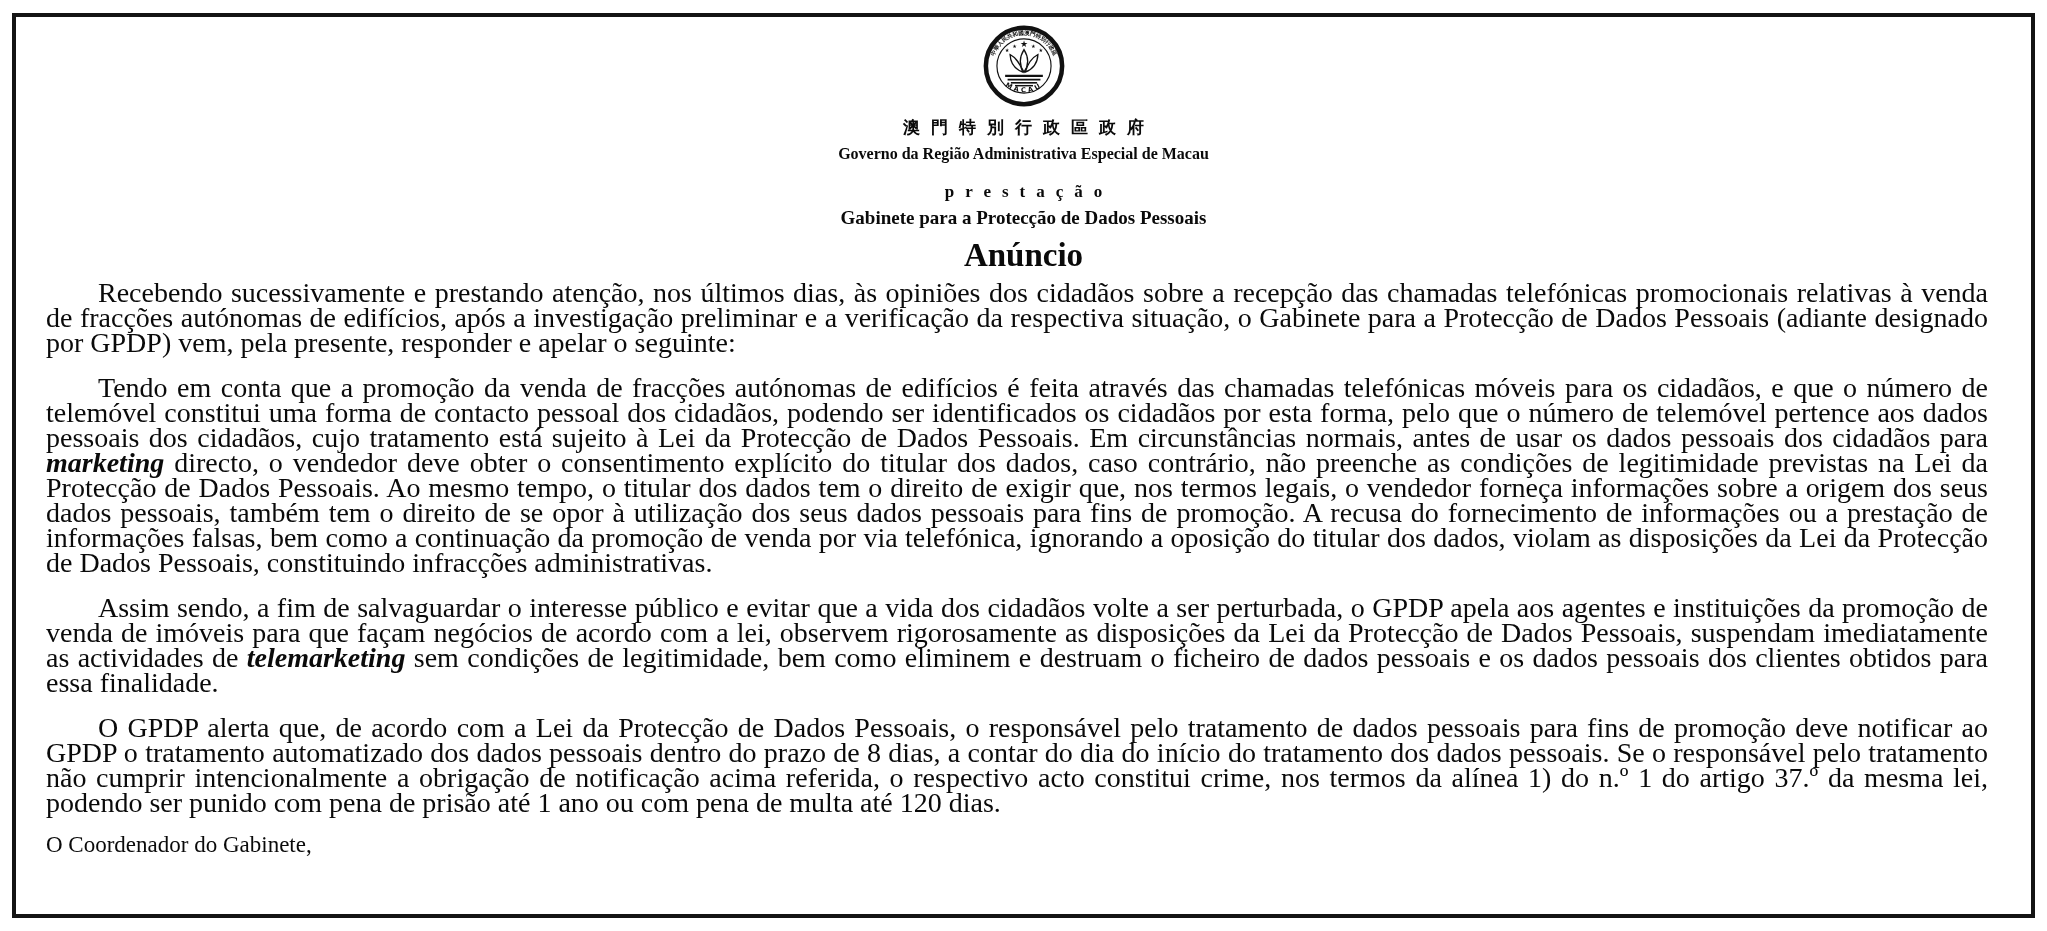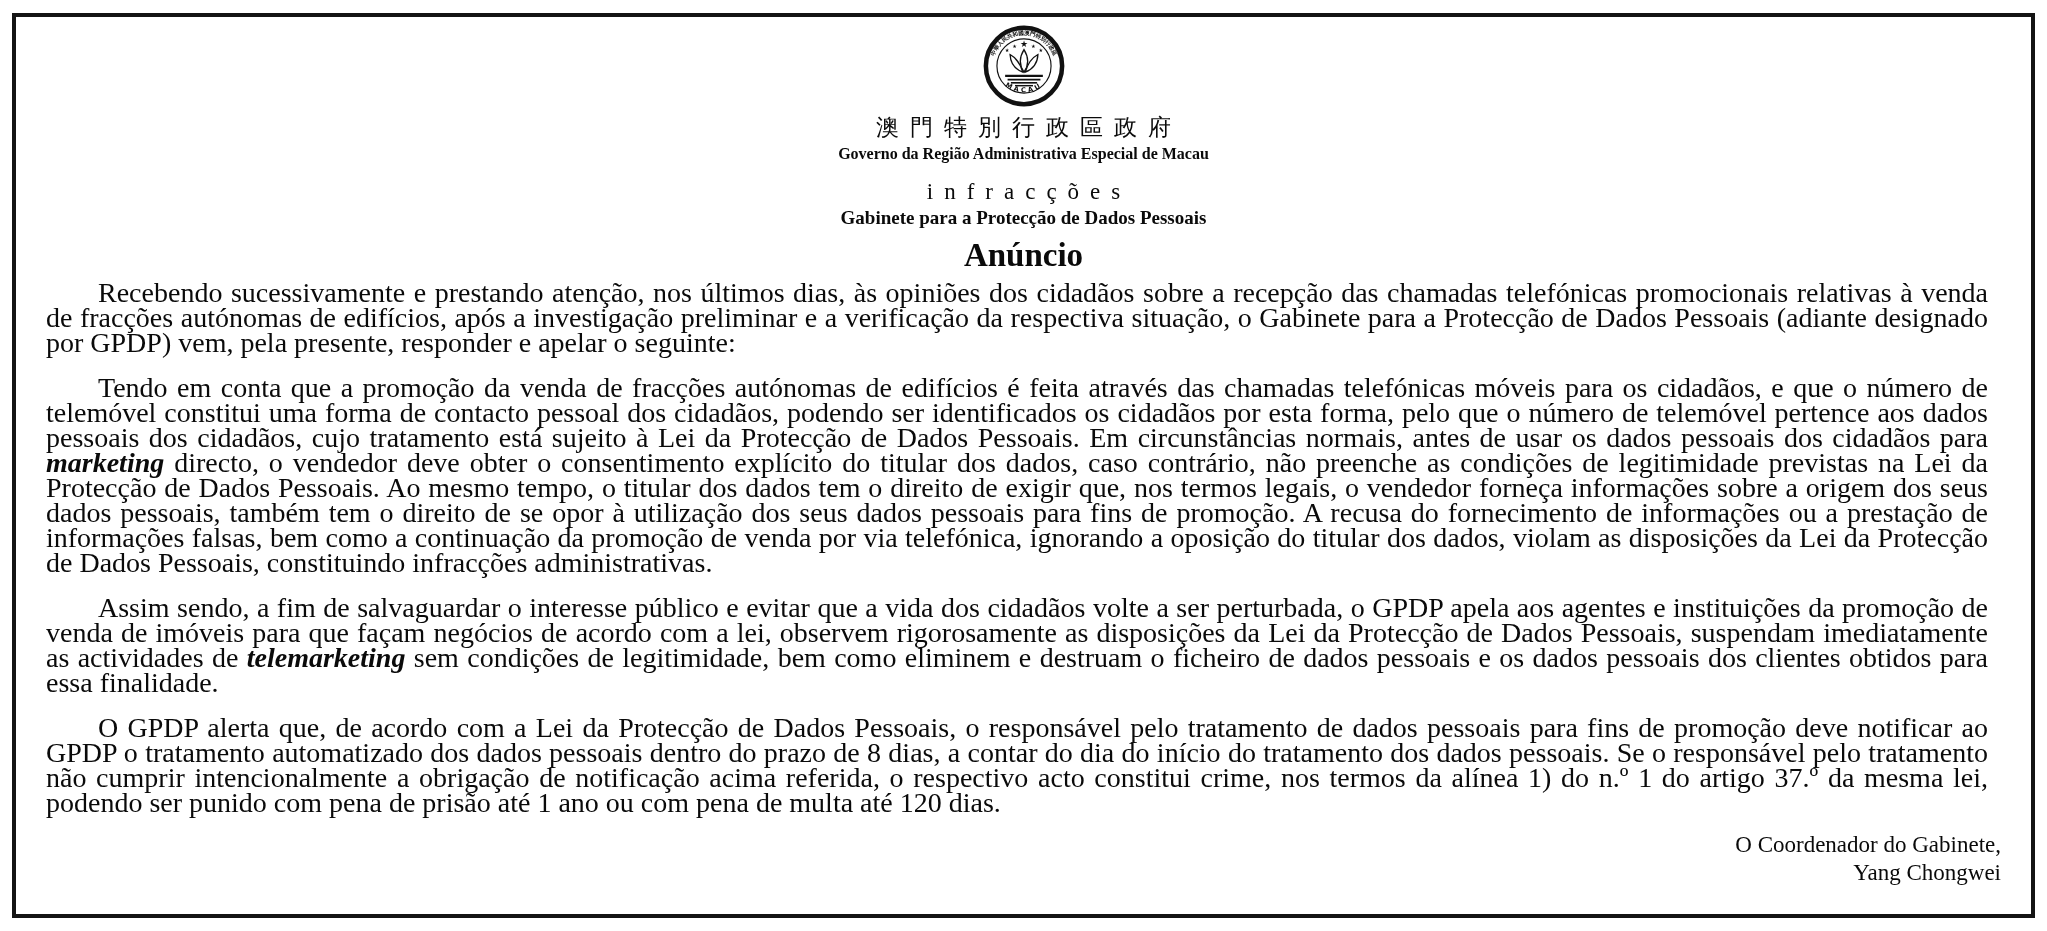--- a/index.html
+++ b/index.html
@@ -15,22 +15,22 @@
   .frame {
     position: absolute;
     left: 12px; top: 13px; right: 12px; bottom: 13px;
     border: 4px solid #141414;
     box-sizing: border-box;
     padding: 8px 30px 12px 30px;
   }
   header { text-align: center; }
   .emblem { width: 82px; height: 82px; display: inline-block; }
   .zh-line {
-    font-weight: normal;
-    font-size: 23px;
+    font-weight: bold;
+    font-size: 17px;
     line-height: 30px;
     letter-spacing: 11px;
     text-indent: 11px; 
     margin-top: 2px;
   }
   .pt-line {
     font-weight: bold;
     font-size: 16px;
     line-height: 22px;
   }
@@ -53,21 +53,20 @@
   main p.para:last-child { margin-bottom: 0; }
   main p.para em { font-style: italic; font-weight: bold; }
   .dateline {
     margin: 22px 0 0 0;
     font-size: 23px;
     line-height: 25px;
     text-indent: 52px;
   }
   .signature {
     margin-top: 16px;
-    text-align: right;
     font-size: 23px;
     line-height: 28px;
   }
 </style>
 </head>
 <body>
 
 <div class="page">
   <div class="frame">
 
@@ -101,33 +100,32 @@
         <g stroke="#111111">
           <line x1="27" y1="62" x2="73" y2="62" stroke-width="2.6"></line>
           <line x1="30" y1="66.5" x2="70" y2="66.5" stroke-width="2.2"></line>
           <line x1="34" y1="70.5" x2="66" y2="70.5" stroke-width="2"></line>
           <line x1="39" y1="74" x2="61" y2="74" stroke-width="1.8"></line>
         </g>
       </svg>
 
       <div class="zh-line">澳門特別行政區政府</div>
       <div class="pt-line">Governo da Região Administrativa Especial de Macau</div>
-      <div class="zh-line office-zh">infracções</div>
+      <div class="zh-line office-zh">prestação</div>
       <div class="pt-line office-pt">Gabinete para a Protecção de Dados Pessoais</div>
     </header>
 
     <h1 class="title">Anúncio</h1>
 
     <main id="paragraphs">
         <p class="para"><span>Recebendo sucessivamente e prestando atenção, nos últimos dias, às opiniões dos cidadãos sobre a recepção das chamadas telefónicas promocionais relativas à venda de fracções autónomas de edifícios, após a investigação preliminar e a verificação da respectiva situação, o Gabinete para a Protecção de Dados Pessoais (adiante designado por GPDP) vem, pela presente, responder e apelar o seguinte:</span></p>
         <p class="para"><span>Tendo em conta que a promoção da venda de fracções autónomas de edifícios é feita através das chamadas telefónicas móveis para os cidadãos, e que o número de telemóvel constitui uma forma de contacto pessoal dos cidadãos, podendo ser identificados os cidadãos por esta forma, pelo que o número de telemóvel pertence aos dados pessoais dos cidadãos, cujo tratamento está sujeito à Lei da Protecção de Dados Pessoais. Em circunstâncias normais, antes de usar os dados pessoais dos cidadãos para </span><em>marketing</em><span> directo, o vendedor deve obter o consentimento explícito do titular dos dados, caso contrário, não preenche as condições de legitimidade previstas na Lei da Protecção de Dados Pessoais. Ao mesmo tempo, o titular dos dados tem o direito de exigir que, nos termos legais, o vendedor forneça informações sobre a origem dos seus dados pessoais, também tem o direito de se opor à utilização dos seus dados pessoais para fins de promoção. A recusa do fornecimento de informações ou a prestação de informações falsas, bem como a continuação da promoção de venda por via telefónica, ignorando a oposição do titular dos dados, violam as disposições da Lei da Protecção de Dados Pessoais, constituindo infracções administrativas.</span></p>
         <p class="para"><span>Assim sendo, a fim de salvaguardar o interesse público e evitar que a vida dos cidadãos volte a ser perturbada, o GPDP apela aos agentes e instituições da promoção de venda de imóveis para que façam negócios de acordo com a lei, observem rigorosamente as disposições da Lei da Protecção de Dados Pessoais, suspendam imediatamente as actividades de </span><em>telemarketing</em><span> sem condições de legitimidade, bem como eliminem e destruam o ficheiro de dados pessoais e os dados pessoais dos clientes obtidos para essa finalidade.</span></p>
         <p class="para"><span>O GPDP alerta que, de acordo com a Lei da Protecção de Dados Pessoais, o responsável pelo tratamento de dados pessoais para fins de promoção deve notificar ao GPDP o tratamento automatizado dos dados pessoais dentro do prazo de 8 dias, a contar do dia do início do tratamento dos dados pessoais. Se o responsável pelo tratamento não cumprir intencionalmente a obrigação de notificação acima referida, o respectivo acto constitui crime, nos termos da alínea 1) do n.º 1 do artigo 37.º da mesma lei, podendo ser punido com pena de prisão até 1 ano ou com pena de multa até 120 dias.</span></p>
       </main>
 
 
     <div class="signature">
       <div>O Coordenador do Gabinete,</div>
-      <div>Yang Chongwei</div>
     </div>
 
   </div>
 </div>
 
 </body></html>

